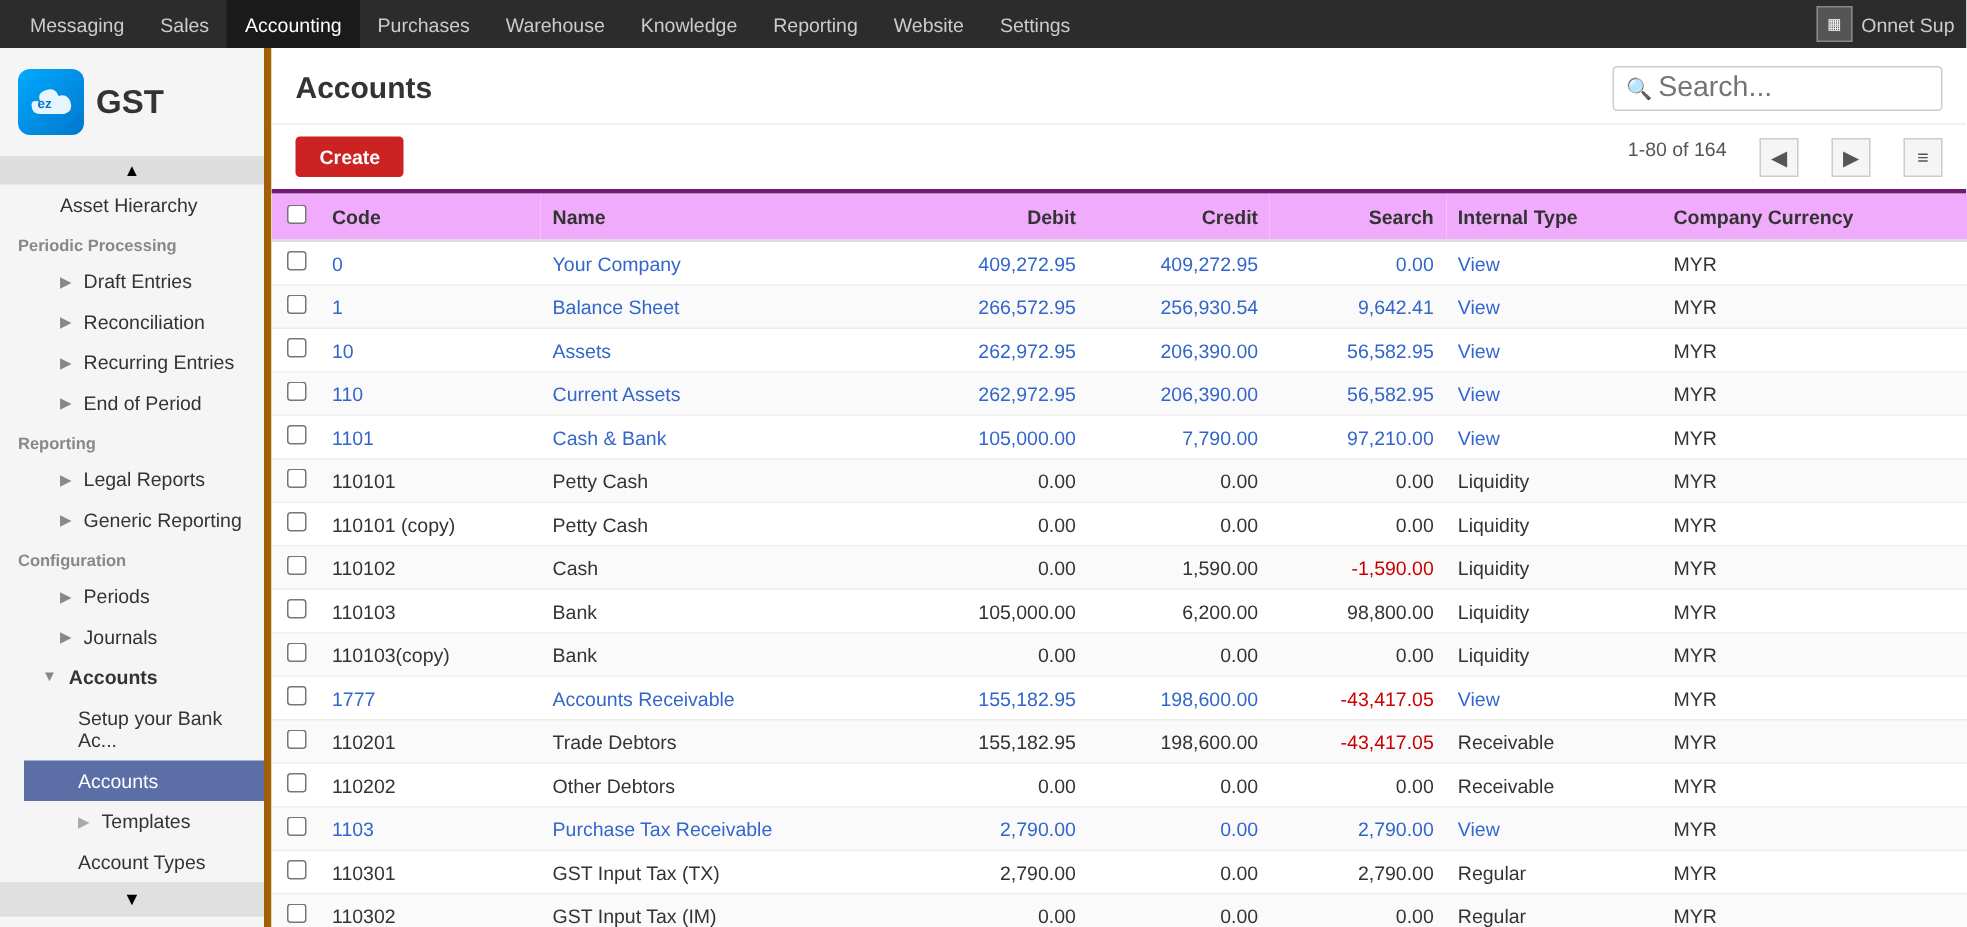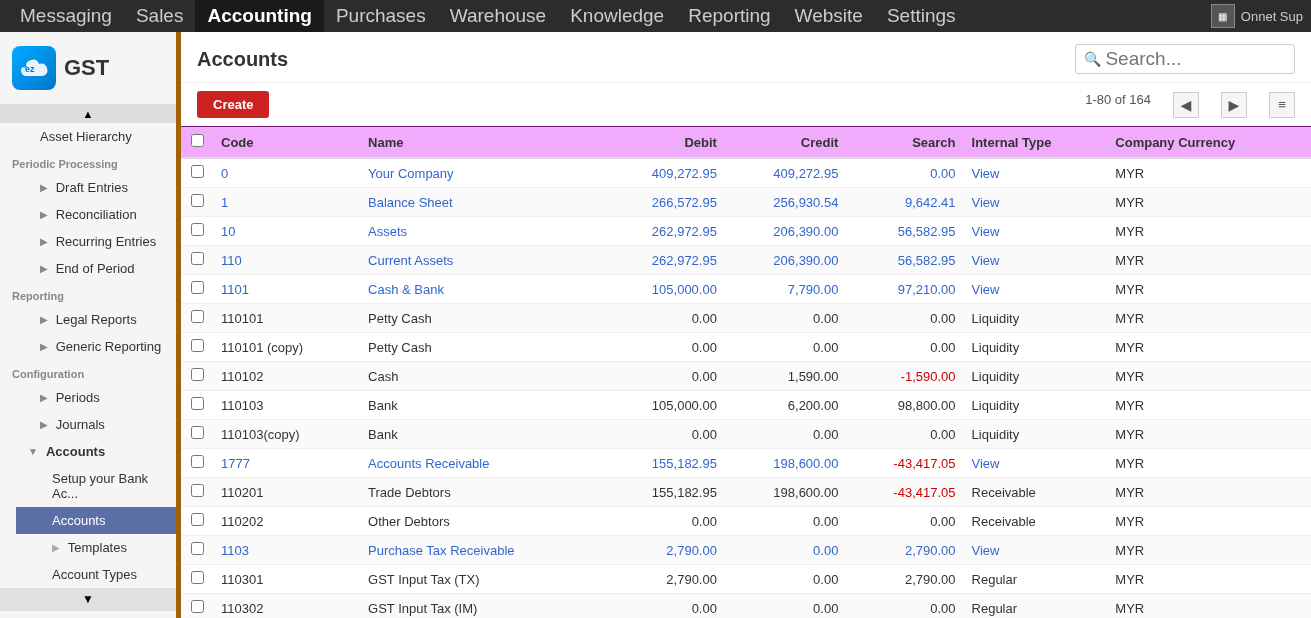--- a/index.html
+++ b/index.html
@@ -13,26 +13,26 @@
       align-items: center;
       padding: 0 8px;
     }
     .top-nav-item {
       color: #ccc;
       padding: 0 12px;
       height: 32px;
       display: flex;
       align-items: center;
       cursor: pointer;
-      font-size: 19px;
+      font-size: 13px;
     }
     .top-nav-item.active {
       background: #1a1a1a;
       color: #fff;
-      font-weight: bold;
+      font-weight: normal;
     }
     .top-nav-right {
       margin-left: auto;
       display: flex;
       align-items: center;
       gap: 8px;
     }
     .top-nav-user {
       color: #ccc;
       font-size: 13px;
@@ -156,21 +156,21 @@
     .search-box input {
       border: none; outline: none; font-size: 19px; width: 100%;
     }
     .search-icon { color: #999; margin-right: 4px; font-size: 14px; }
 
     .toolbar {
       padding: 8px 16px;
       display: flex;
       align-items: center;
       gap: 8px;
-      border-bottom: 1px solid #701a75;
+      border-bottom: 3px solid #701a75;
     }
     .btn-create {
       background: #cc2222;
       color: #fff;
       border: none;
       padding: 6px 16px;
       border-radius: 3px;
       cursor: pointer;
       font-size: 13px;
       font-weight: bold;

